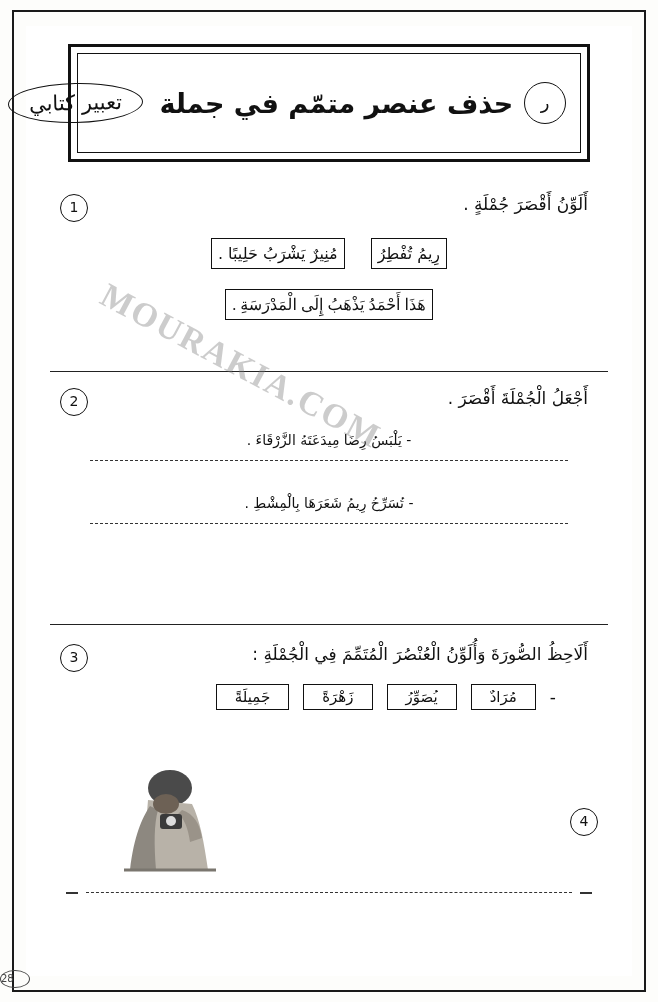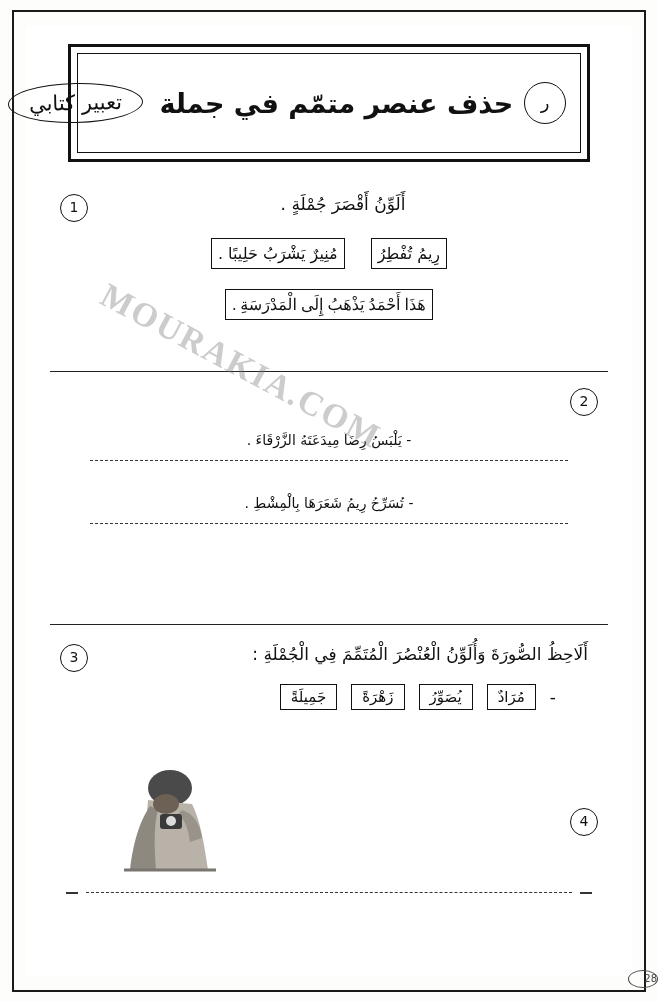--- a/index.html
+++ b/index.html
@@ -141,21 +141,21 @@
   }
   .small-boxes{
     display:flex;
     flex-direction:row;
     justify-content:flex-start;
     align-items:center;
     gap:14px;
     margin-top:12px;
     padding-right:42px;
   }
-  .small-boxes .word-box{font-size:15px;padding:3px 10px;}
+  .small-boxes .word-box{font-size:15px;padding:3px 18px;}
   .bullet-dash{font-size:17px;}
 
   
   .photo{
     position:absolute;
     left:78px;top:740px;
     width:128px;height:110px;
   }
   .photo svg{display:block;}
 
@@ -170,21 +170,21 @@
     letter-spacing:2px;
     transform:rotate(28deg);
     transform-origin:left top;
     white-space:nowrap;
     pointer-events:none;
   }
   
   .page-num{
     position:absolute;
     left:0;right:0;bottom:14px;
-    text-align:right;
+    text-align:left;
   }
   .page-num span{
     display:inline-block;
     width:28px;height:16px;
     border:1.2px solid #444;
     border-radius:50%;
     font-size:10px;
     line-height:15px;
     color:#444;
     font-family:"DejaVu Sans",sans-serif;
@@ -213,38 +213,39 @@
         <div class="title-line">
           <span class="circle-letter">ر</span>
           <span class="title-main">حذف عنصر متمّم في جملة</span>
           <span class="oval">تعبير كتابي</span>
         </div>
       </div>
     </div>
 
     <div class="ex" style="top:168px;">
       <div class="ex-head">
-        <div class="ex-text" style="text-align:center;padding-right:10px;">أَلَوِّنُ أَقْصَرَ جُمْلَةٍ .</div>
+        <div class="ex-text" style="text-align:right;padding-right:10px;">أَلَوِّنُ أَقْصَرَ جُمْلَةٍ .</div>
         <span class="num">1</span>
       </div>
 
       <div class="word-row" style="margin-top:16px;">
         <div class="word-box">رِيمُ تُفْطِرُ</div>
         <div class="word-box">مُنِيرٌ يَشْرَبُ حَلِيبًا .</div>
       </div>
 
       <div class="word-row" style="margin-top:20px;font-family:Liberation Serif, serif;">
         <div class="word-box">هَذَا أَحْمَدُ يَذْهَبُ إِلَى الْمَدْرَسَةِ .</div>
       </div>
     </div>
 
     <div class="sep" style="top:345px;"></div>
 
     <div class="ex" style="top:362px;">
       <div class="ex-head">
+        <div class="ex-text" style="text-align:right;padding-right:10px;">أَجْعَلُ الْجُمْلَةَ أَقْصَرَ .</div>
         <span class="num">2</span>
       </div>
 
       <div class="sentence-line">- يَلْبَسُ رِضَا مِيدَعَتَهُ الزَّرْقَاءَ .</div>
       <hr class="rule">
 
       <div class="sentence-line" style="margin-top:34px;">- تُسَرِّحُ رِيمُ شَعَرَهَا بِالْمِشْطِ .</div>
       <hr class="rule">
     </div>
 

